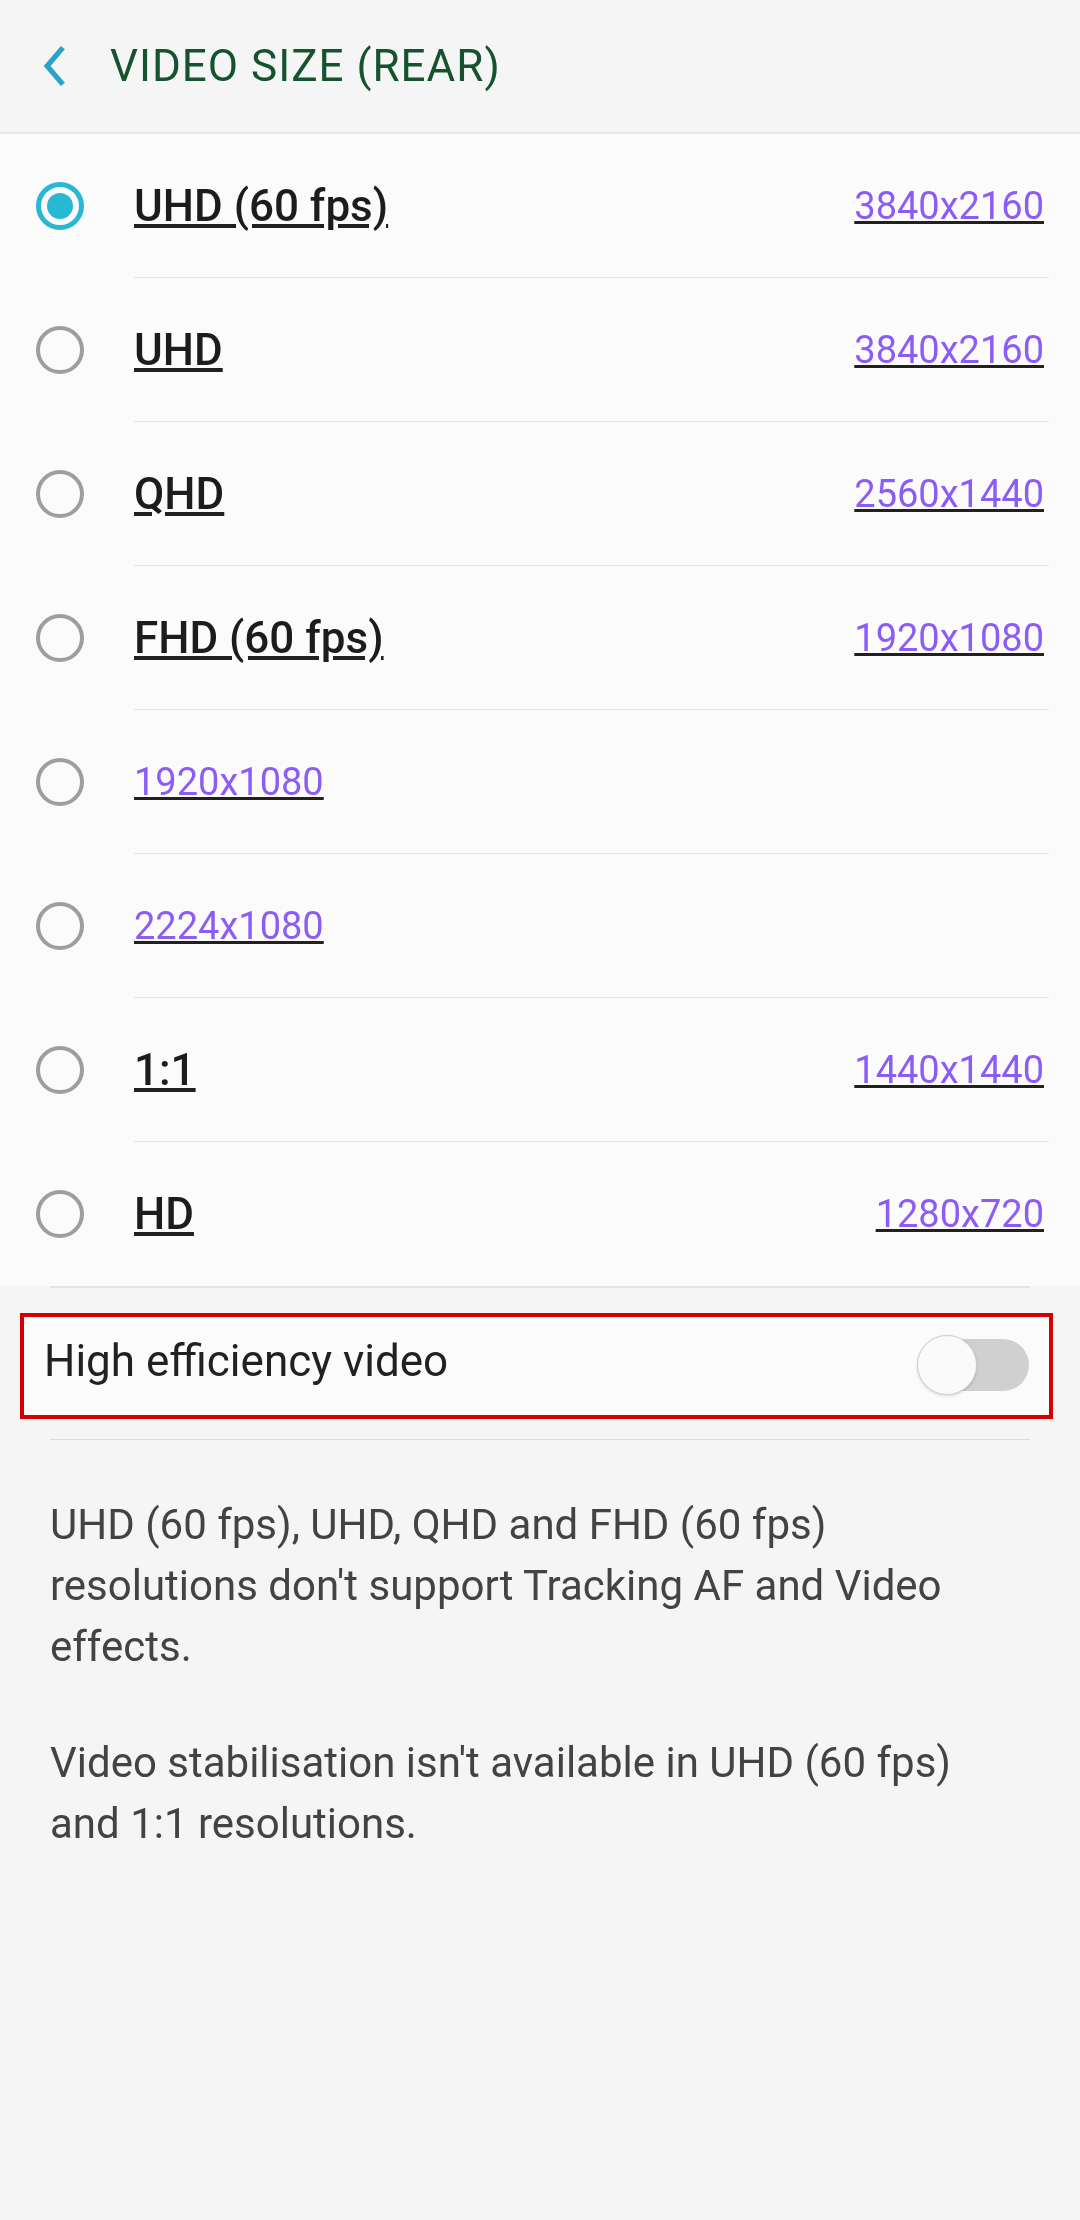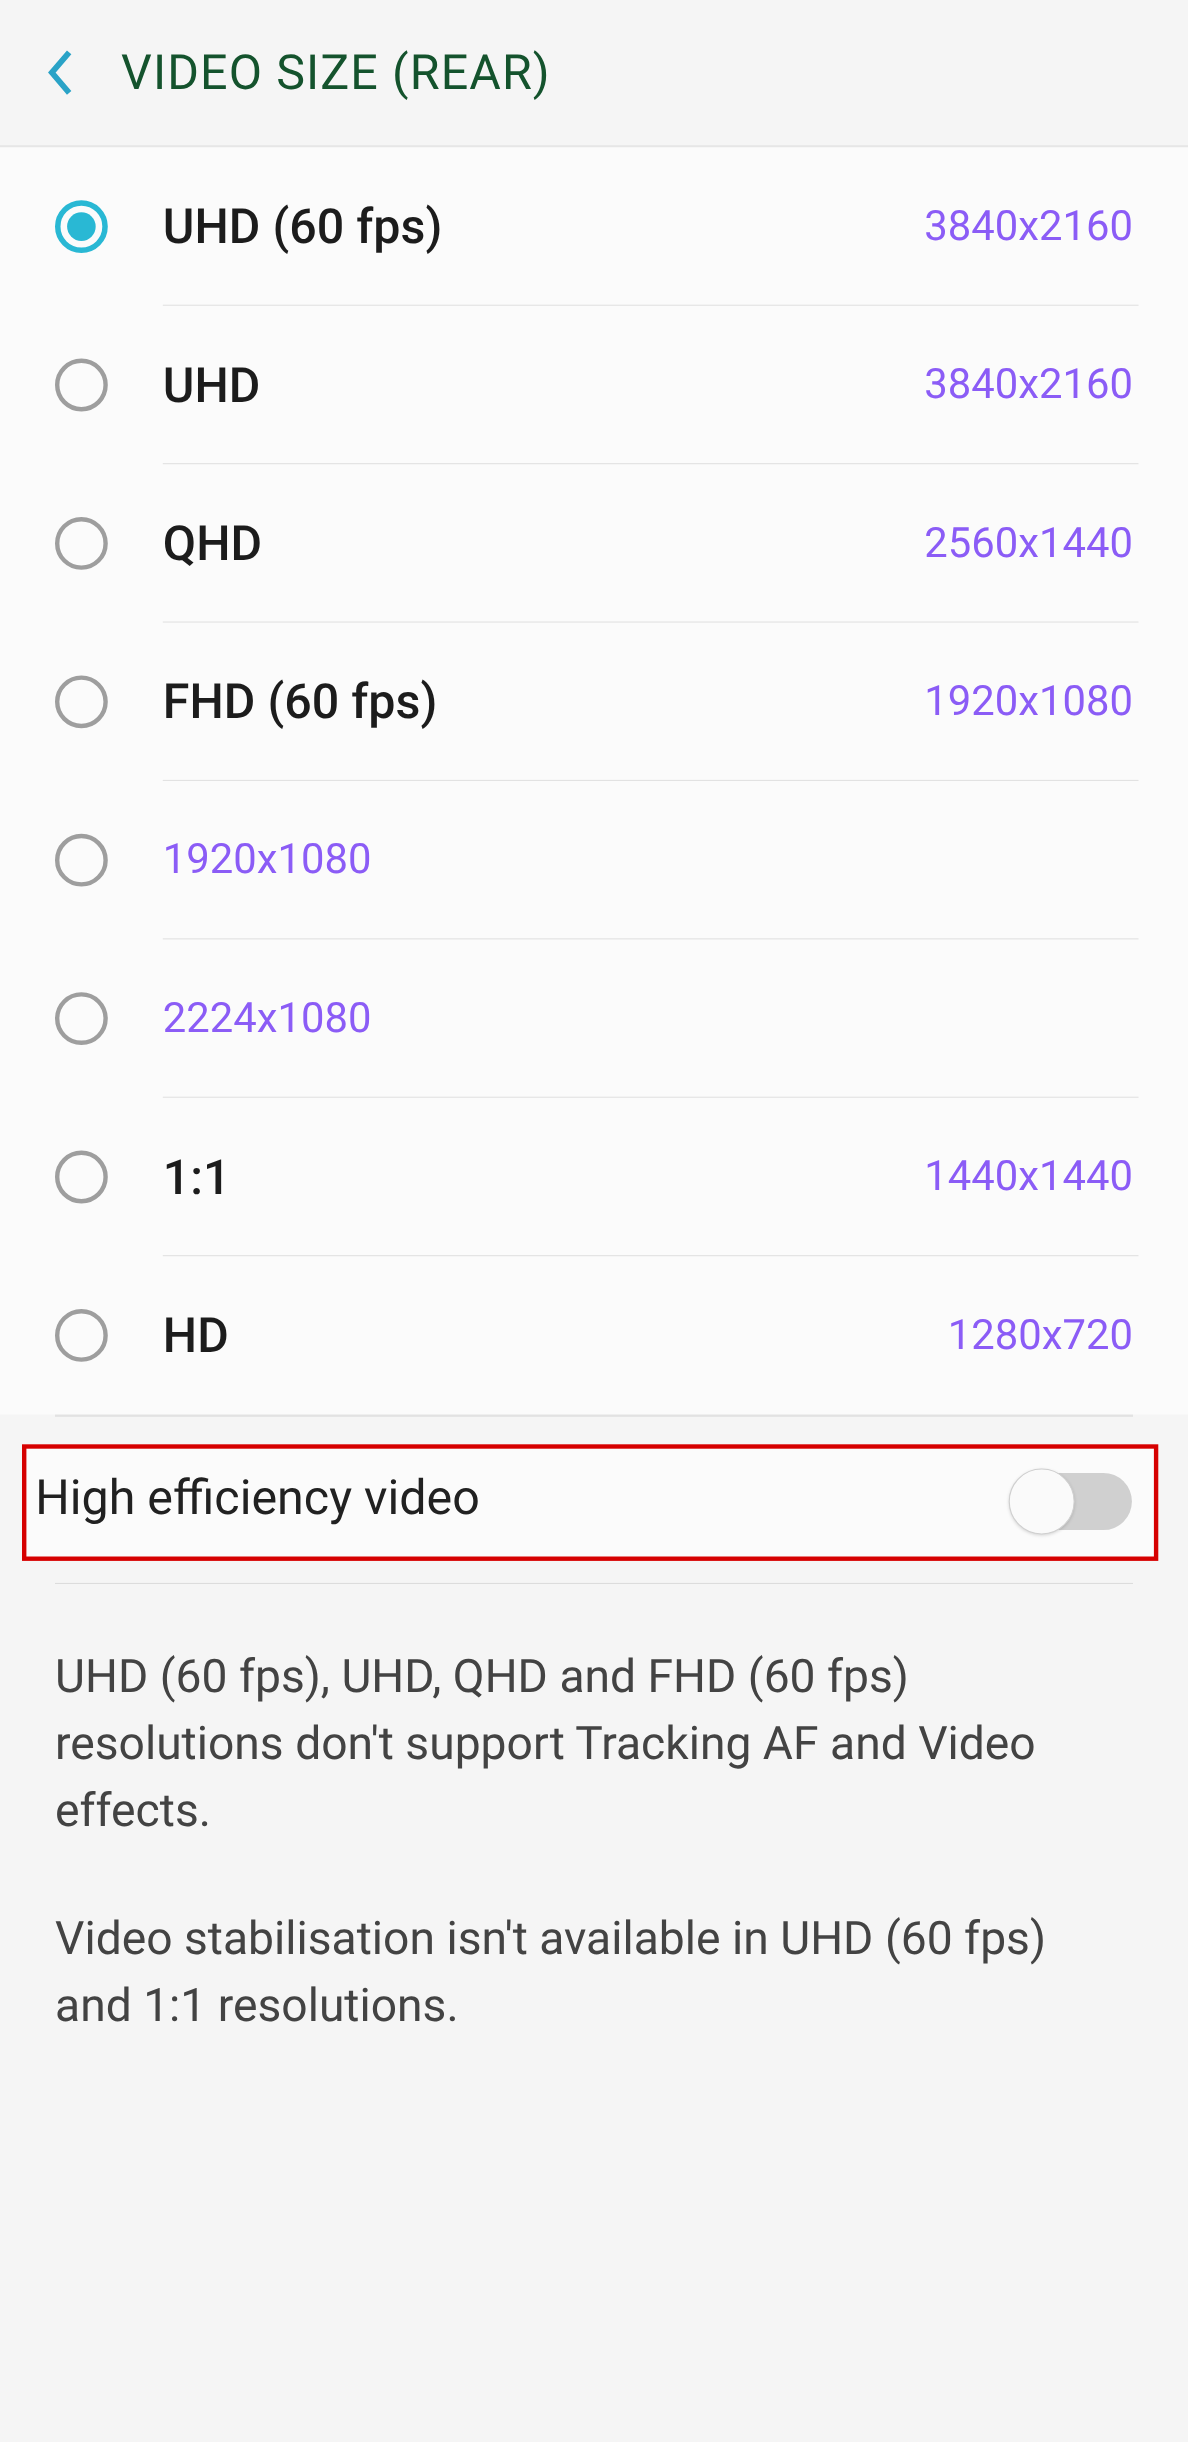--- a/index.html
+++ b/index.html
@@ -30,21 +30,22 @@
     letter-spacing: 1px;
     color: #14532d;
   }
   .divider-top {
     height: 2px;
     background: #e6e6e6;
     margin-bottom: 0;
   }
   .list {
     background: #fbfbfb;
-    padding: 0 50px;
+    padding: 0 36px;
+    text-decoration: underline;
   }
   .row {
     display: flex;
     align-items: center;
     min-height: 144px;
     cursor: pointer;
     position: relative;
   }
   .row .radio {
     width: 48px;
@@ -87,21 +88,21 @@
     height: 1px;
     background: #e2e2e2;
   }
   .section-gap {
     height: 2px;
     background: #e2e2e2;
     margin: 0 50px;
   }
   .hevc-block {
     margin: 25px 27px 20px 20px;
-    padding: 18px 20px 20px 8px;
+    padding: 18px 20px 20px 20px;
     border: 4px solid #d60000;
     background: #fbfbfb;
     display: flex;
     align-items: center;
     gap: 20px;
   }
   .hevc-text { flex: 1; }
   .hevc-title {
     font-size: 44px;
     color: #212121;

